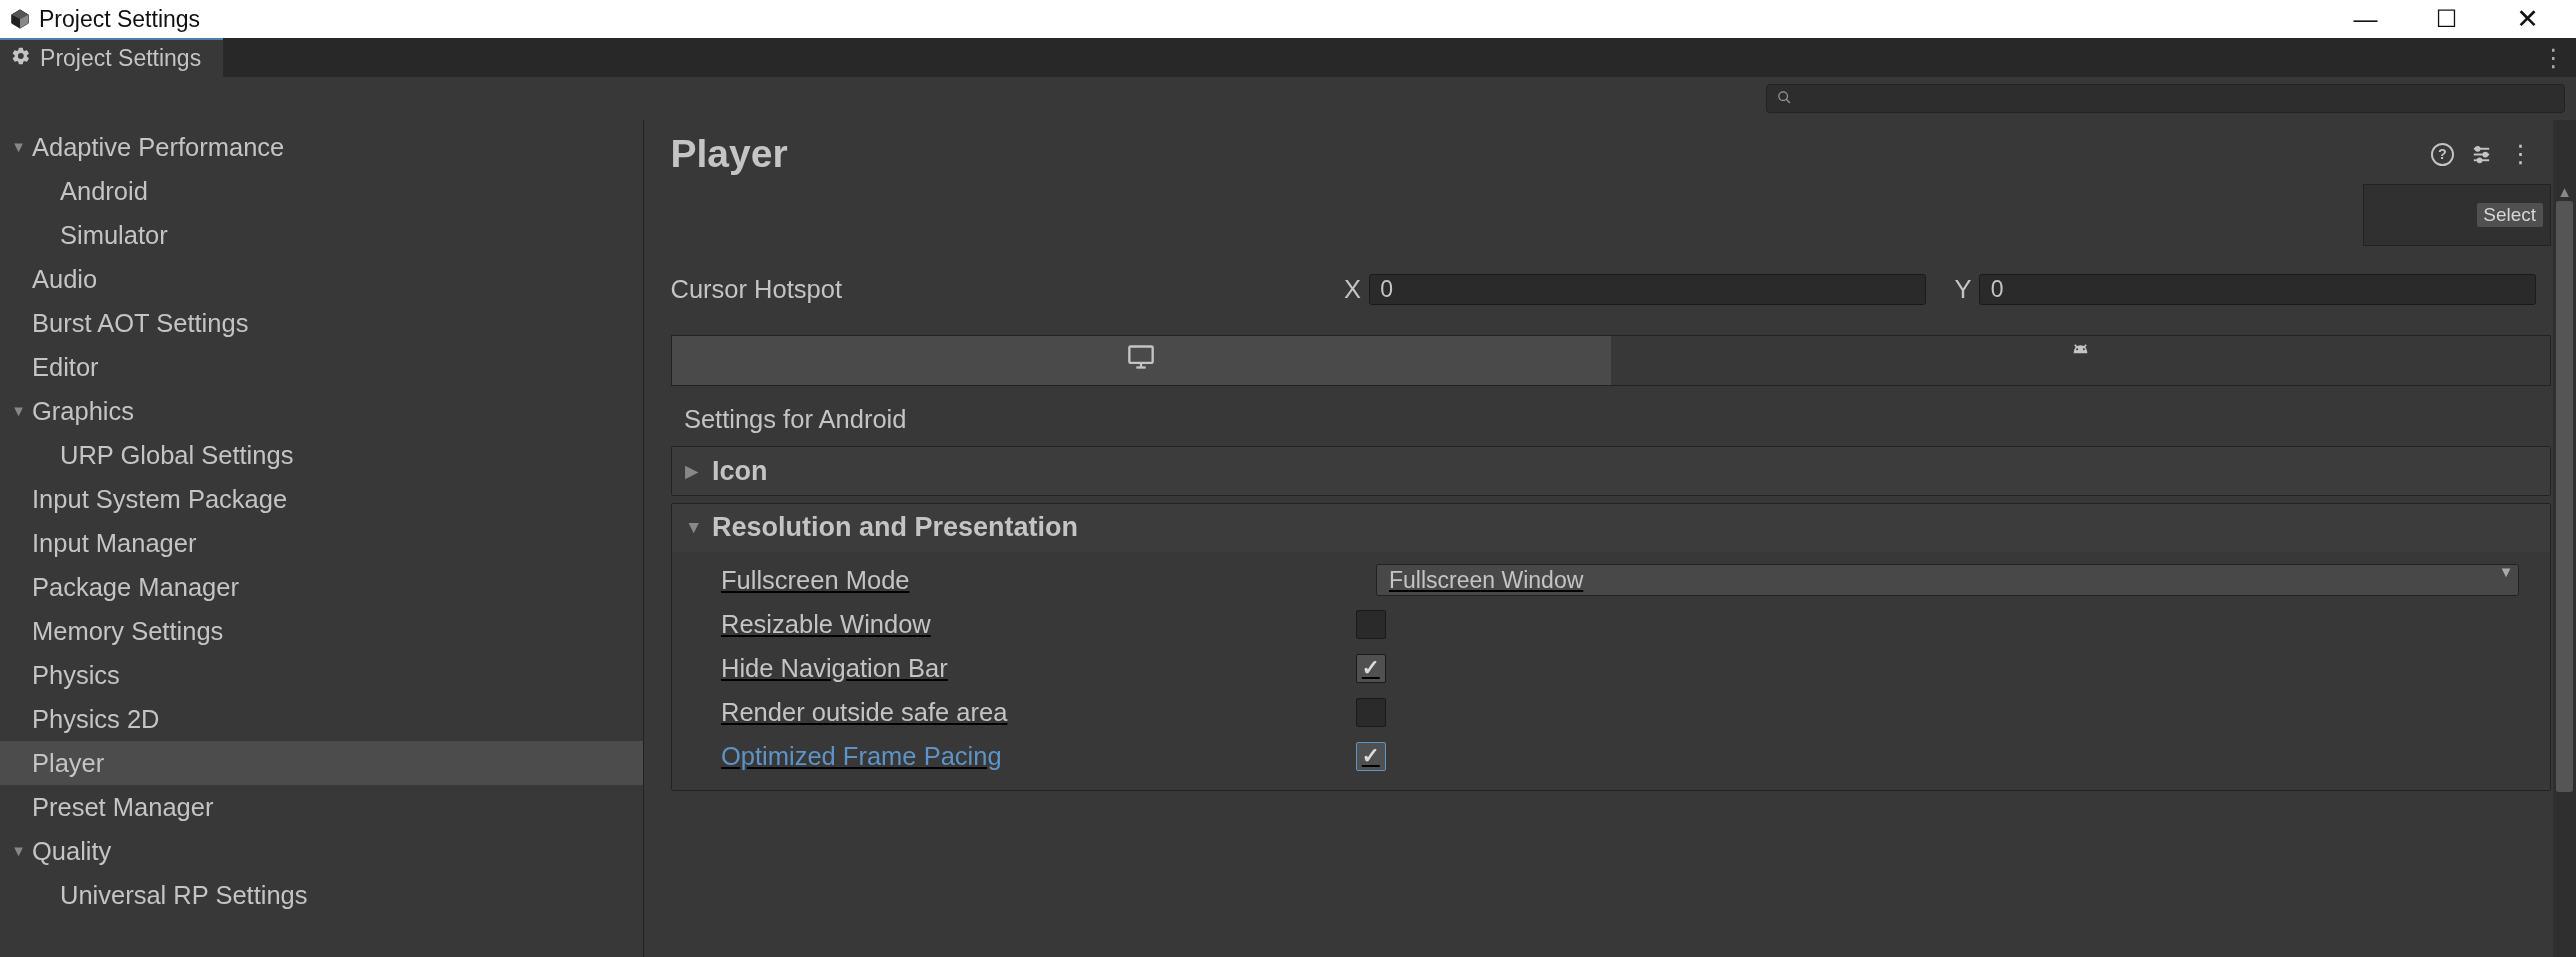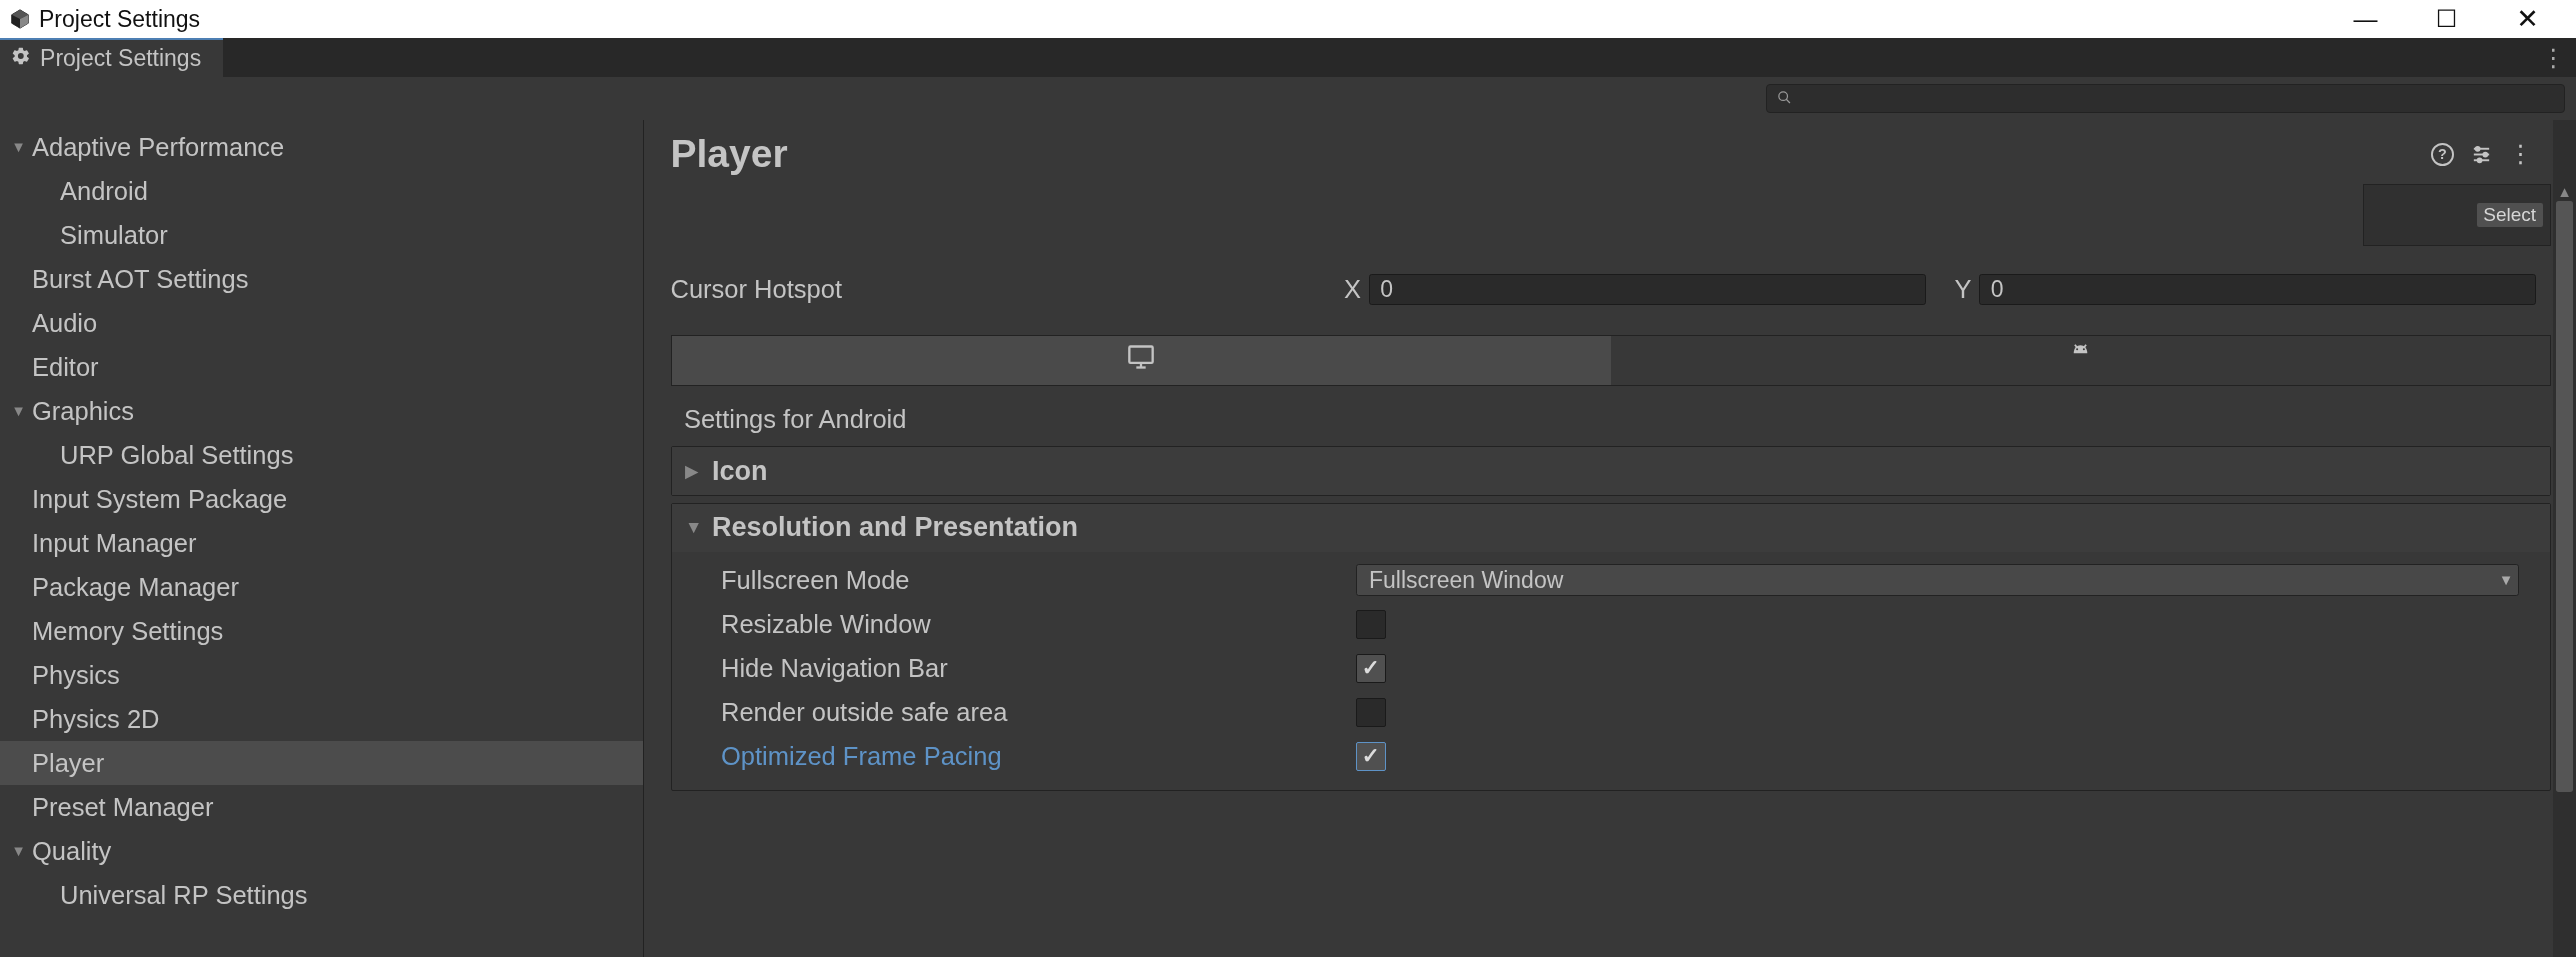--- a/index.html
+++ b/index.html
@@ -64,25 +64,25 @@
   .ptab svg, .ptab .icn { font-size:27px; }
   
   .subtitle { font-size:25.5px; color:#c4c4c4; padding:19px 0 12px 13.4px; }
   
   .panel { border:0.7px solid #222; margin:0 25.5px 6.7px 0; border-radius:2px; }
   .panel-head { display:flex; align-items:center; height:48px; padding:0 13.4px; background:#3c3c3c; }
   .panel-head .tri { color:#888; font-size:17.5px; width:27px; }
   .panel-head .ttl { font-size:27px; font-weight:600; color:#c4c4c4; }
   .panel-body { padding:6.7px 17.5px 12px 17.5px; }
   
-  .prow { display:flex; align-items:center; height:44px; }
+  .prow { display:flex; align-items:center; height:44px;text-decoration:underline; }
   .prow .plbl { width:667px; font-size:25.5px; color:#c4c4c4; padding-left:32px; }
   .prow .plbl.link { color:#5e93c7; }
   .prow select.dd { flex:1; height:32px; background:#484848; border:0.7px solid #222; border-radius:2.7px; color:#c4c4c4; font-size:23px; padding:0 12px; margin-right:6.7px; appearance:none; -webkit-appearance:none; position:relative; }
-  .dd-wrap { flex:1; display:flex; align-items:center; position:relative; margin-right:6.7px; }
+  .dd-wrap { flex:1; display:flex; align-items:flex-start; position:relative; margin-right:6.7px;margin-left:20px; }
   .dd-wrap .caret { position:absolute; right:12px; color:#aaa; font-size:14.8px; pointer-events:none; }
   .chk { width:29.5px; height:29.5px; border:1.3px solid #1a1a1a; background:#2a2a2a; border-radius:2px; display:flex; align-items:center; justify-content:center; }
   .chk.on { background:#505050; }
   .chk.on.outlined { border:1.3px solid #5e93c7; }
   .chk .mark { color:#dcdcdc; font-size:21.5px; font-weight:bold; }
 </style>
 </head>
 <body>
 
 <div class="titlebar">
@@ -132,24 +132,24 @@
         <span class="tri">▼</span>
         <span>Adaptive Performance</span>
       </div>
     <div class="sb-row child">
         <span>Android</span>
       </div>
     <div class="sb-row child">
         <span>Simulator</span>
       </div>
     <div class="sb-row top">
+        <span>Audio</span>
+      </div>
+    <div class="sb-row top">
         <span>Burst AOT Settings</span>
-      </div>
-    <div class="sb-row top">
-        <span>Audio</span>
       </div>
     <div class="sb-row top">
         <span>Editor</span>
       </div>
     <div class="sb-row">
         <span class="tri">▼</span>
         <span>Graphics</span>
       </div>
     <div class="sb-row child">
         <span>URP Global Settings</span>

